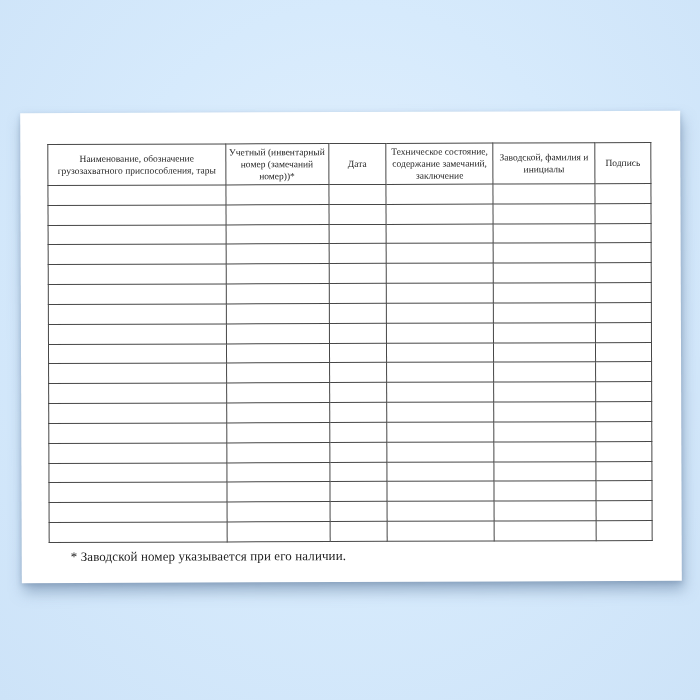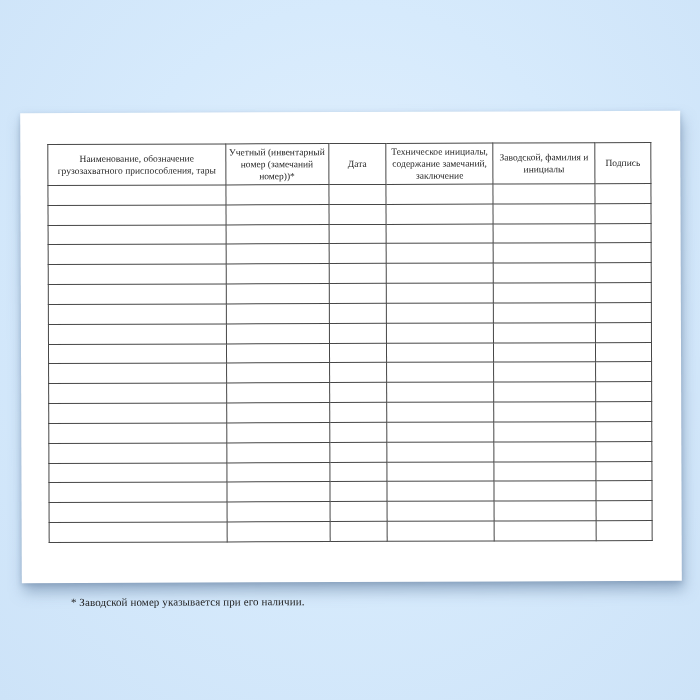--- a/index.html
+++ b/index.html
@@ -54,24 +54,23 @@
     height: 19.83px;
   }
   table.log-table tbody td {
     padding: 0;
   }
   .footnote {
     position: absolute;
     left: 49px;
     top: 436px;
     font-family: "Liberation Serif", serif;
-    font-size: 11px;
+    font-size: 13px;
     color: #222222;
     letter-spacing: 0.1px;
-    margin-top: 47px;
   }
 </style>
 </head>
 <body>
 
 <div class="stage">
   <div class="paper">
     <table class="log-table">
       <colgroup>
         <col style="width:29.47%">
@@ -79,21 +78,21 @@
         <col style="width:9.60%">
         <col style="width:17.72%">
         <col style="width:16.89%">
         <col style="width:9.27%">
       </colgroup>
       <thead>
         <tr>
           <th>Наименование, обозначение грузозахватного приспособления, тары</th>
           <th>Учетный (инвентарный номер (замечаний номер))*</th>
           <th>Дата</th>
-          <th>Техническое инициалы, содержание замечаний, заключение</th>
+          <th>Техническое состояние, содержание замечаний, заключение</th>
           <th>Заводской, фамилия и инициалы</th>
           <th>Подпись</th>
         </tr>
       </thead>
       <tbody>
           <tr>
             <td></td>
             <td></td>
             <td></td>
             <td></td>

